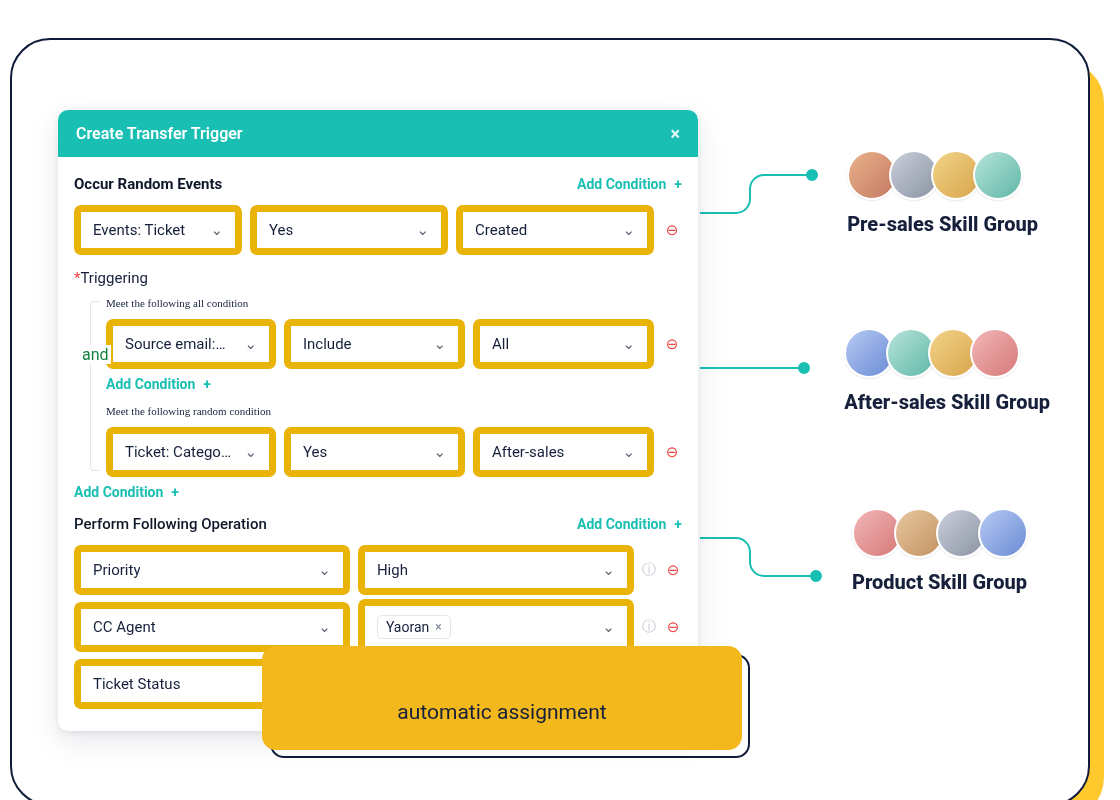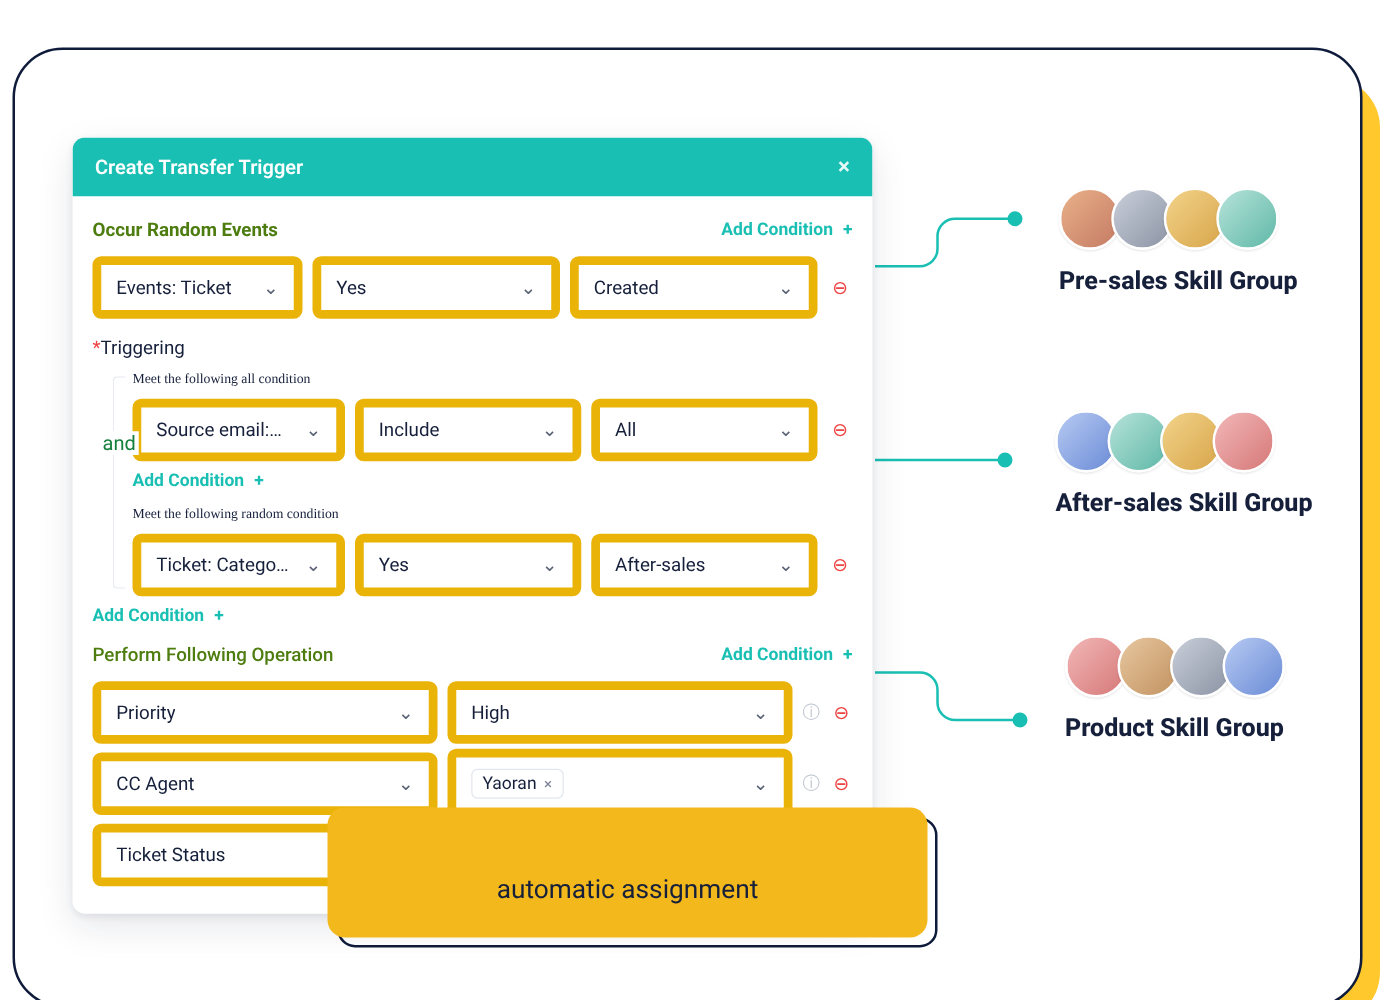--- a/index.html
+++ b/index.html
@@ -46,21 +46,21 @@
     color: #fff;
     font-weight: 600;
     padding: 14px 18px;
     font-size: 16px;
   }
   .modal-close { font-size: 18px; line-height: 1; opacity: .9; }
 
   .modal-body { padding: 12px 16px 18px; font-size: 15px; }
 
   .section-row { display: flex; justify-content: space-between; align-items: center; padding: 6px 0 8px; }
-  .section-label { font-weight: 700; color: #4d7c0f; }
+  .section-label { font-weight: 700; color: #0f172a; }
   .add-link { color: #19bfb3; font-weight: 700; font-size: 14px; display: inline-flex; align-items: center; gap: 8px; }
   .add-link .plus { font-weight: 700; }
 
   .row { display: flex; gap: 8px; align-items: center; margin: 4px 0; }
   .trash { color: #ef4444; width: 20px; text-align: center; font-size: 15px; }
   .info { color: #c0c6d0; width: 16px; text-align: center; font-size: 14px; }
 
   .select {
     flex: 1 1 0;
     display: flex; justify-content: space-between; align-items: center;

